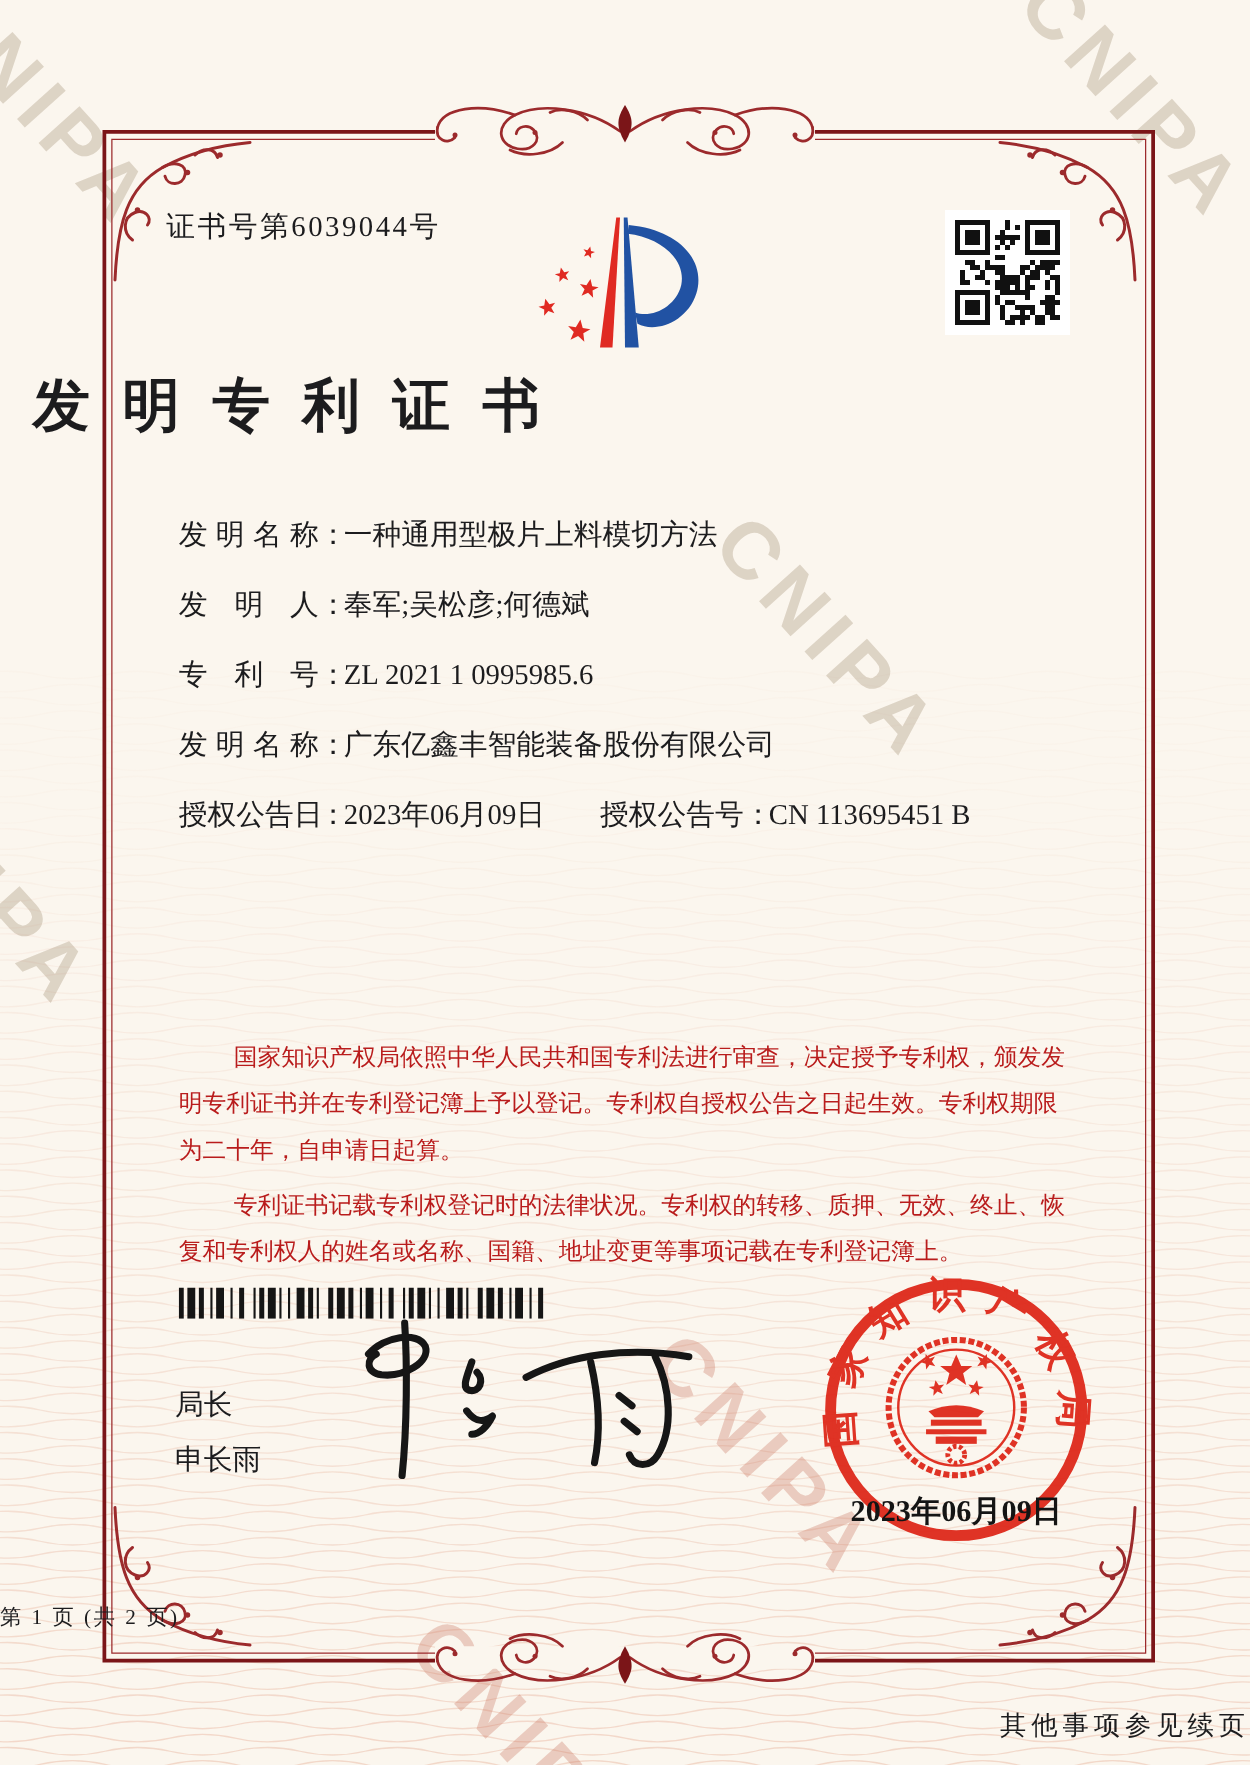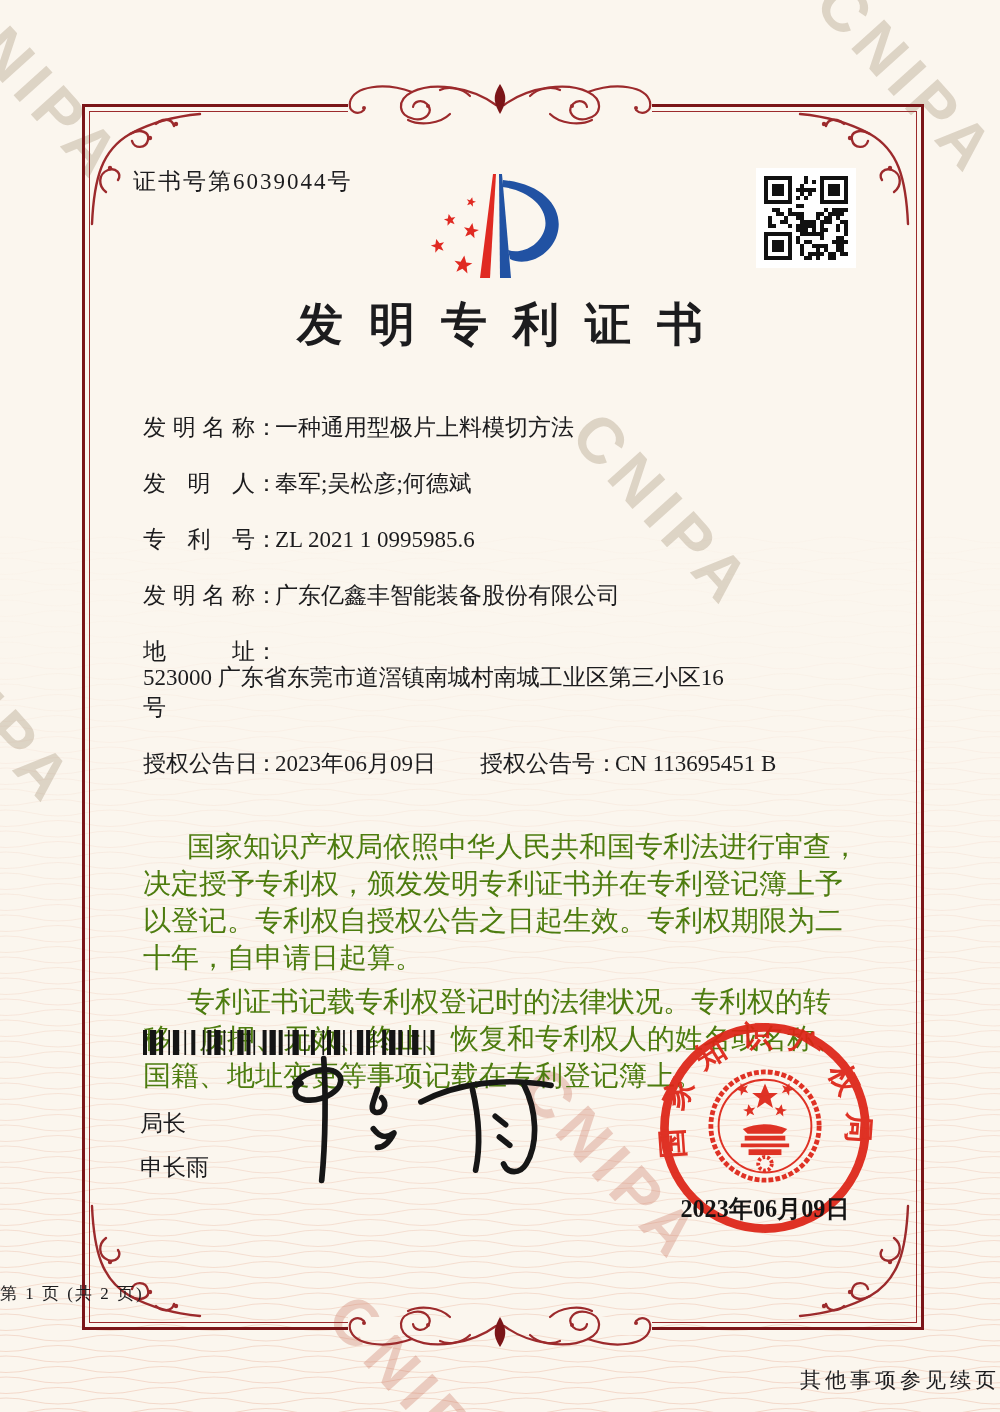--- a/index.html
+++ b/index.html
@@ -20,37 +20,37 @@
   
   .frame{position:absolute;left:82px;top:104px;width:836px;height:1220px;
          border:3px solid #7b1518;z-index:2;pointer-events:none;}
   .frame-inner{position:absolute;left:4px;top:4px;right:4px;bottom:4px;border:1px solid #9c2a2c;}
   .orn{position:absolute;z-index:2;pointer-events:none;}
 
   
   .content{position:absolute;left:0;top:0;width:808px;height:1412px;z-index:3;}
 
   .cert-number{position:absolute;left:133px;top:166px;font-size:23px;letter-spacing:2px;}
-  .title{position:absolute;left:0;top:294px;width:1000px;text-align:center;
+  .title{position:absolute;left:0;top:294px;width:1000px;text-align:left;
          font-size:46px;font-weight:700;letter-spacing:26px;text-indent:26px;}
 
   .qr-box{position:absolute;left:756px;top:168px;width:100px;height:100px;background:#ffffff;}
   #qr-svg{position:absolute;left:8px;top:8px;}
 
   .fields{position:absolute;left:143px;top:416px;width:680px;font-size:23px;}
   .row{margin-bottom:33px;line-height:23px;white-space:nowrap;}
   .flabel{display:inline-block;width:112px;text-align:justify;text-align-last:justify;vertical-align:top;}
   .colon{display:inline-block;width:12px;margin-right:8px;vertical-align:top;}
   .fvalue{vertical-align:top;}
   .row-address{white-space:normal;}
   .row-address .fvalue{display:inline-block;width:588px;line-height:30px;margin-bottom:-4px;}
   .flabel2{display:inline-block;margin-left:44px;vertical-align:top;}
 
   .paras{position:absolute;left:143px;top:828px;width:716px;}
-  .paras p{margin:0 0 7px 0;font-size:28px;line-height:37px;text-indent:44px;color:#4d7c0f;}
+  .paras p{margin:0 0 7px 0;font-size:19px;line-height:37px;text-indent:44px;color:#b91c1c;}
 
   #barcode-svg{position:absolute;left:143px;top:1030px;}
 
   .signer-title{position:absolute;left:140px;top:1108px;font-size:23px;
                 font-family:"Liberation Sans",sans-serif;text-align:right;}
   .signer-name{position:absolute;left:140px;top:1152px;font-size:23px;
                font-family:"Liberation Sans",sans-serif;}
   #signature{position:absolute;left:270px;top:1048px;}
 
   #seal{position:absolute;left:649px;top:1012px;}
@@ -501,23 +501,20 @@
       </div>
       <div class="row">
         <span class="flabel">发明人</span><span class="colon">：</span><span class="fvalue">奉军;吴松彦;何德斌</span>
       </div>
       <div class="row">
         <span class="flabel">专利号</span><span class="colon">：</span><span class="fvalue">ZL 2021 1 0995985.6</span>
       </div>
       <div class="row">
         <span class="flabel">发明名称</span><span class="colon">：</span><span class="fvalue">广东亿鑫丰智能装备股份有限公司</span>
       </div>
-      <div class="row row-address">
-        <span class="flabel">地址</span><span class="colon">：</span><span class="fvalue">523000 广东省东莞市道滘镇南城村南城工业区第三小区16号</span>
-      </div>
       <div class="row">
         <span class="flabel">授权公告日</span><span class="colon">：</span><span class="fvalue">2023年06月09日</span><span class="flabel2">授权公告号</span><span class="colon">：</span><span class="fvalue">CN 113695451 B</span>
       </div>
     </div>
 
     <div class="paras">
       <p>国家知识产权局依照中华人民共和国专利法进行审查，决定授予专利权，颁发发明专利证书并在专利登记簿上予以登记。专利权自授权公告之日起生效。专利权期限为二十年，自申请日起算。</p>
       <p>专利证书记载专利权登记时的法律状况。专利权的转移、质押、无效、终止、恢复和专利权人的姓名或名称、国籍、地址变更等事项记载在专利登记簿上。</p>
     </div>
 

